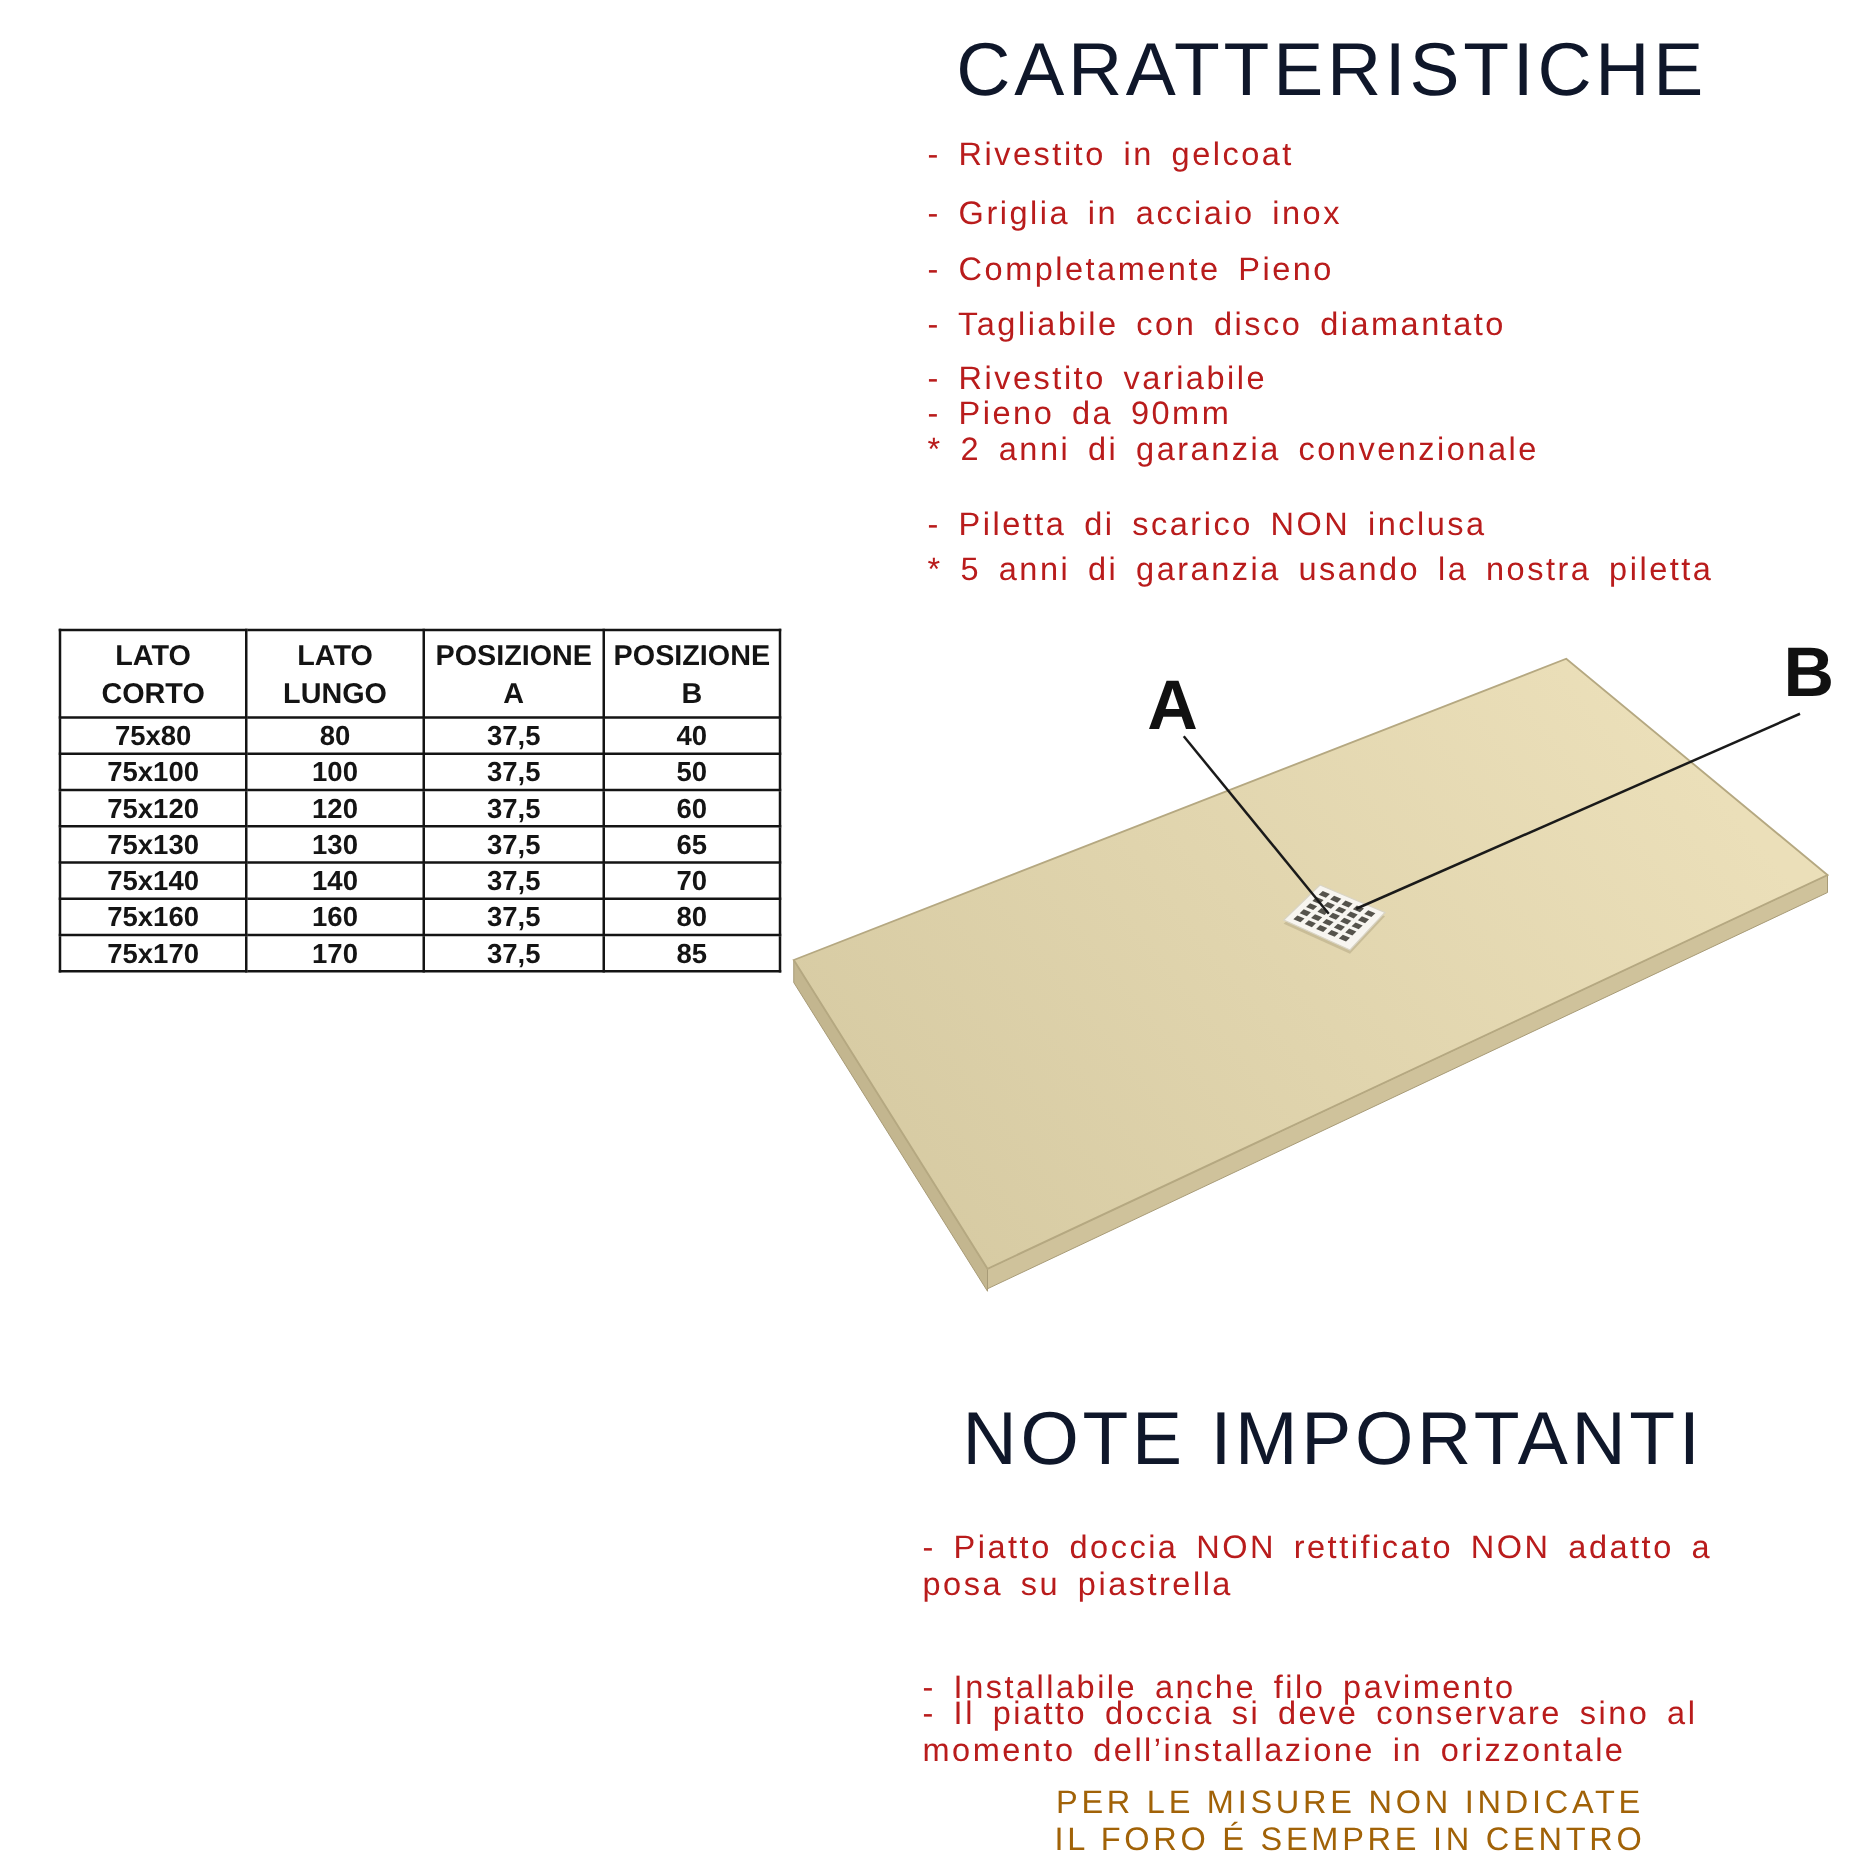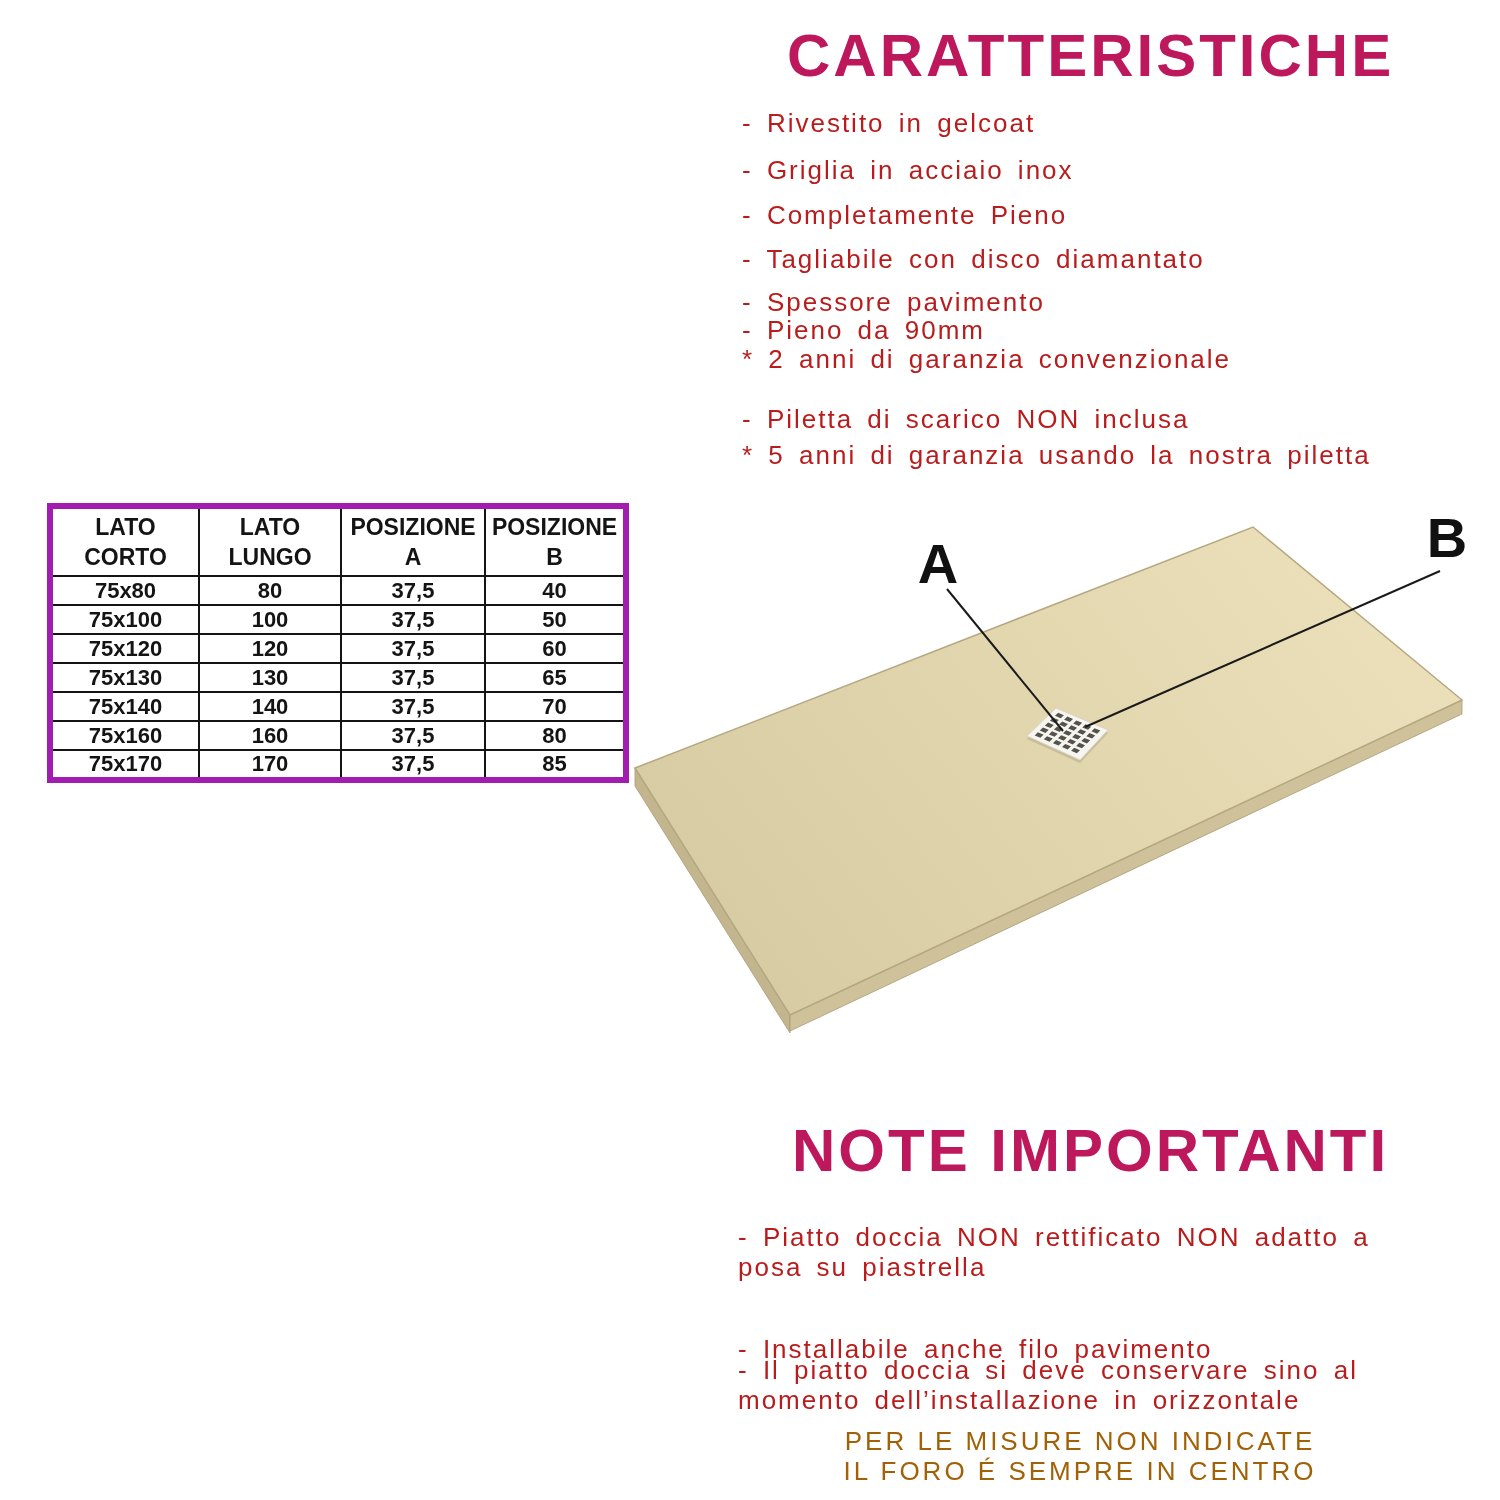--- a/index.html
+++ b/index.html
@@ -3,39 +3,38 @@
 <meta charset="utf-8">
 <style>
   html,body { margin:0; padding:0; }
   body {
     width:1500px; height:1500px; position:relative; overflow:hidden;
     background:#ffffff; color:#111111;
     font-family:"Liberation Sans", sans-serif;
   }
   .section-title {
     position:absolute; white-space:nowrap;
-    font-size:60px; font-weight:700; letter-spacing:3px; line-height:1;
-    color:#be185d;
-    margin-left:22px;
+    font-size:60px; font-weight:400; letter-spacing:3px; line-height:1;
+    color:#0f172a;
   }
   .bullet {
     position:absolute; left:742px; white-space:nowrap;
     font-size:26px; letter-spacing:2px; word-spacing:5px; line-height:1;
     color:#b91c1c;
   }
   .note-line { left:738px; }
   .note-footer {
     position:absolute; left:760px; width:640px; text-align:center;
     font-size:26px; letter-spacing:3px; line-height:1; white-space:nowrap;
     color:#a16207;
   }
   table.spec-table {
     position:absolute; left:47px; top:503px;
     border-collapse:collapse; table-layout:fixed;
-    border:6px solid #a21caf; background:#ffffff;
+    border:2px solid #a21caf; background:#ffffff;
   }
   .spec-table th, .spec-table td {
     border:2px solid #141414; text-align:center; vertical-align:middle;
     padding:0; color:#141414;
   }
   .spec-table thead tr { height:70px; }
   .spec-table tbody tr { height:29px; }
   .spec-table th { font-size:23px; font-weight:bold; }
   .spec-table td { font-size:22px; font-weight:bold; }
   .th-line { display:block; line-height:30px; }
@@ -44,21 +43,21 @@
 </style>
 </head>
 <body>
 
 <div class="section-title" style="left:765px; top:26px">CARATTERISTICHE</div>
 
 <div class="bullet" style="top:110px">- Rivestito in gelcoat</div>
 <div class="bullet" style="top:157px">- Griglia in acciaio inox</div>
 <div class="bullet" style="top:202px">- Completamente Pieno</div>
 <div class="bullet" style="top:246px">- Tagliabile con disco diamantato</div>
-<div class="bullet" style="top:289px">- Spessore pavimento</div>
+<div class="bullet" style="top:289px">- Rivestito variabile</div>
 <div class="bullet" style="top:317px">- Pieno da 90mm</div>
 <div class="bullet" style="top:346px">* 2 anni di garanzia convenzionale</div>
 <div class="bullet" style="top:406px">- Piletta di scarico NON inclusa</div>
 <div class="bullet" style="top:442px">* 5 anni di garanzia usando la nostra piletta</div>
 
 <table class="spec-table">
   <colgroup>
     <col style="width:149px">
       <col style="width:142px">
       <col style="width:144px">

